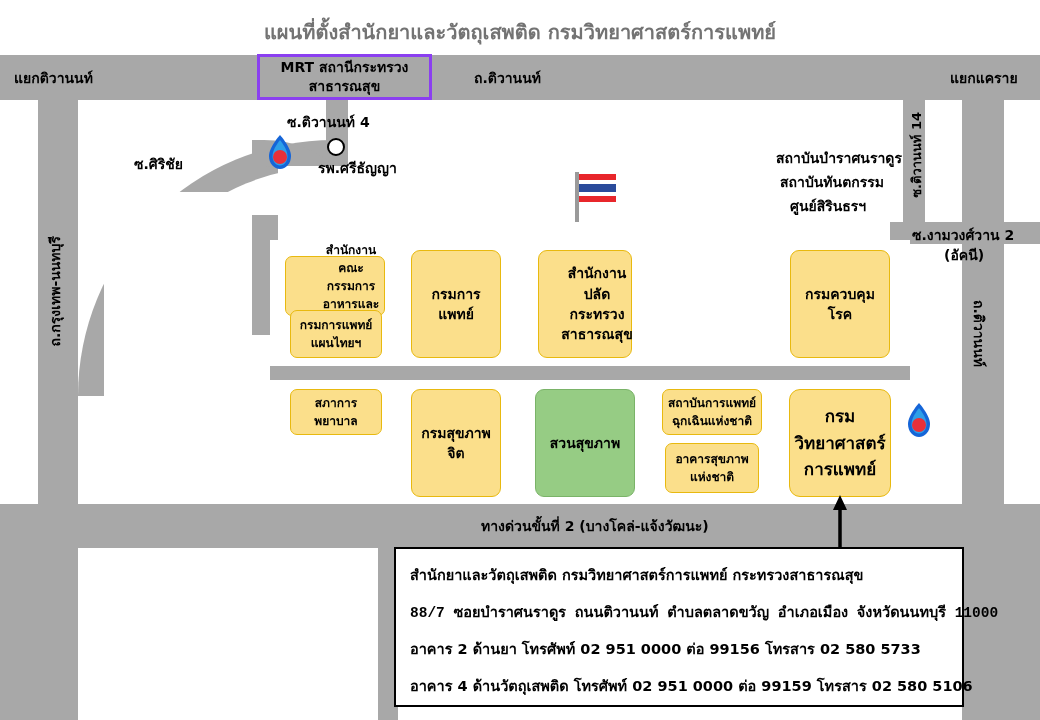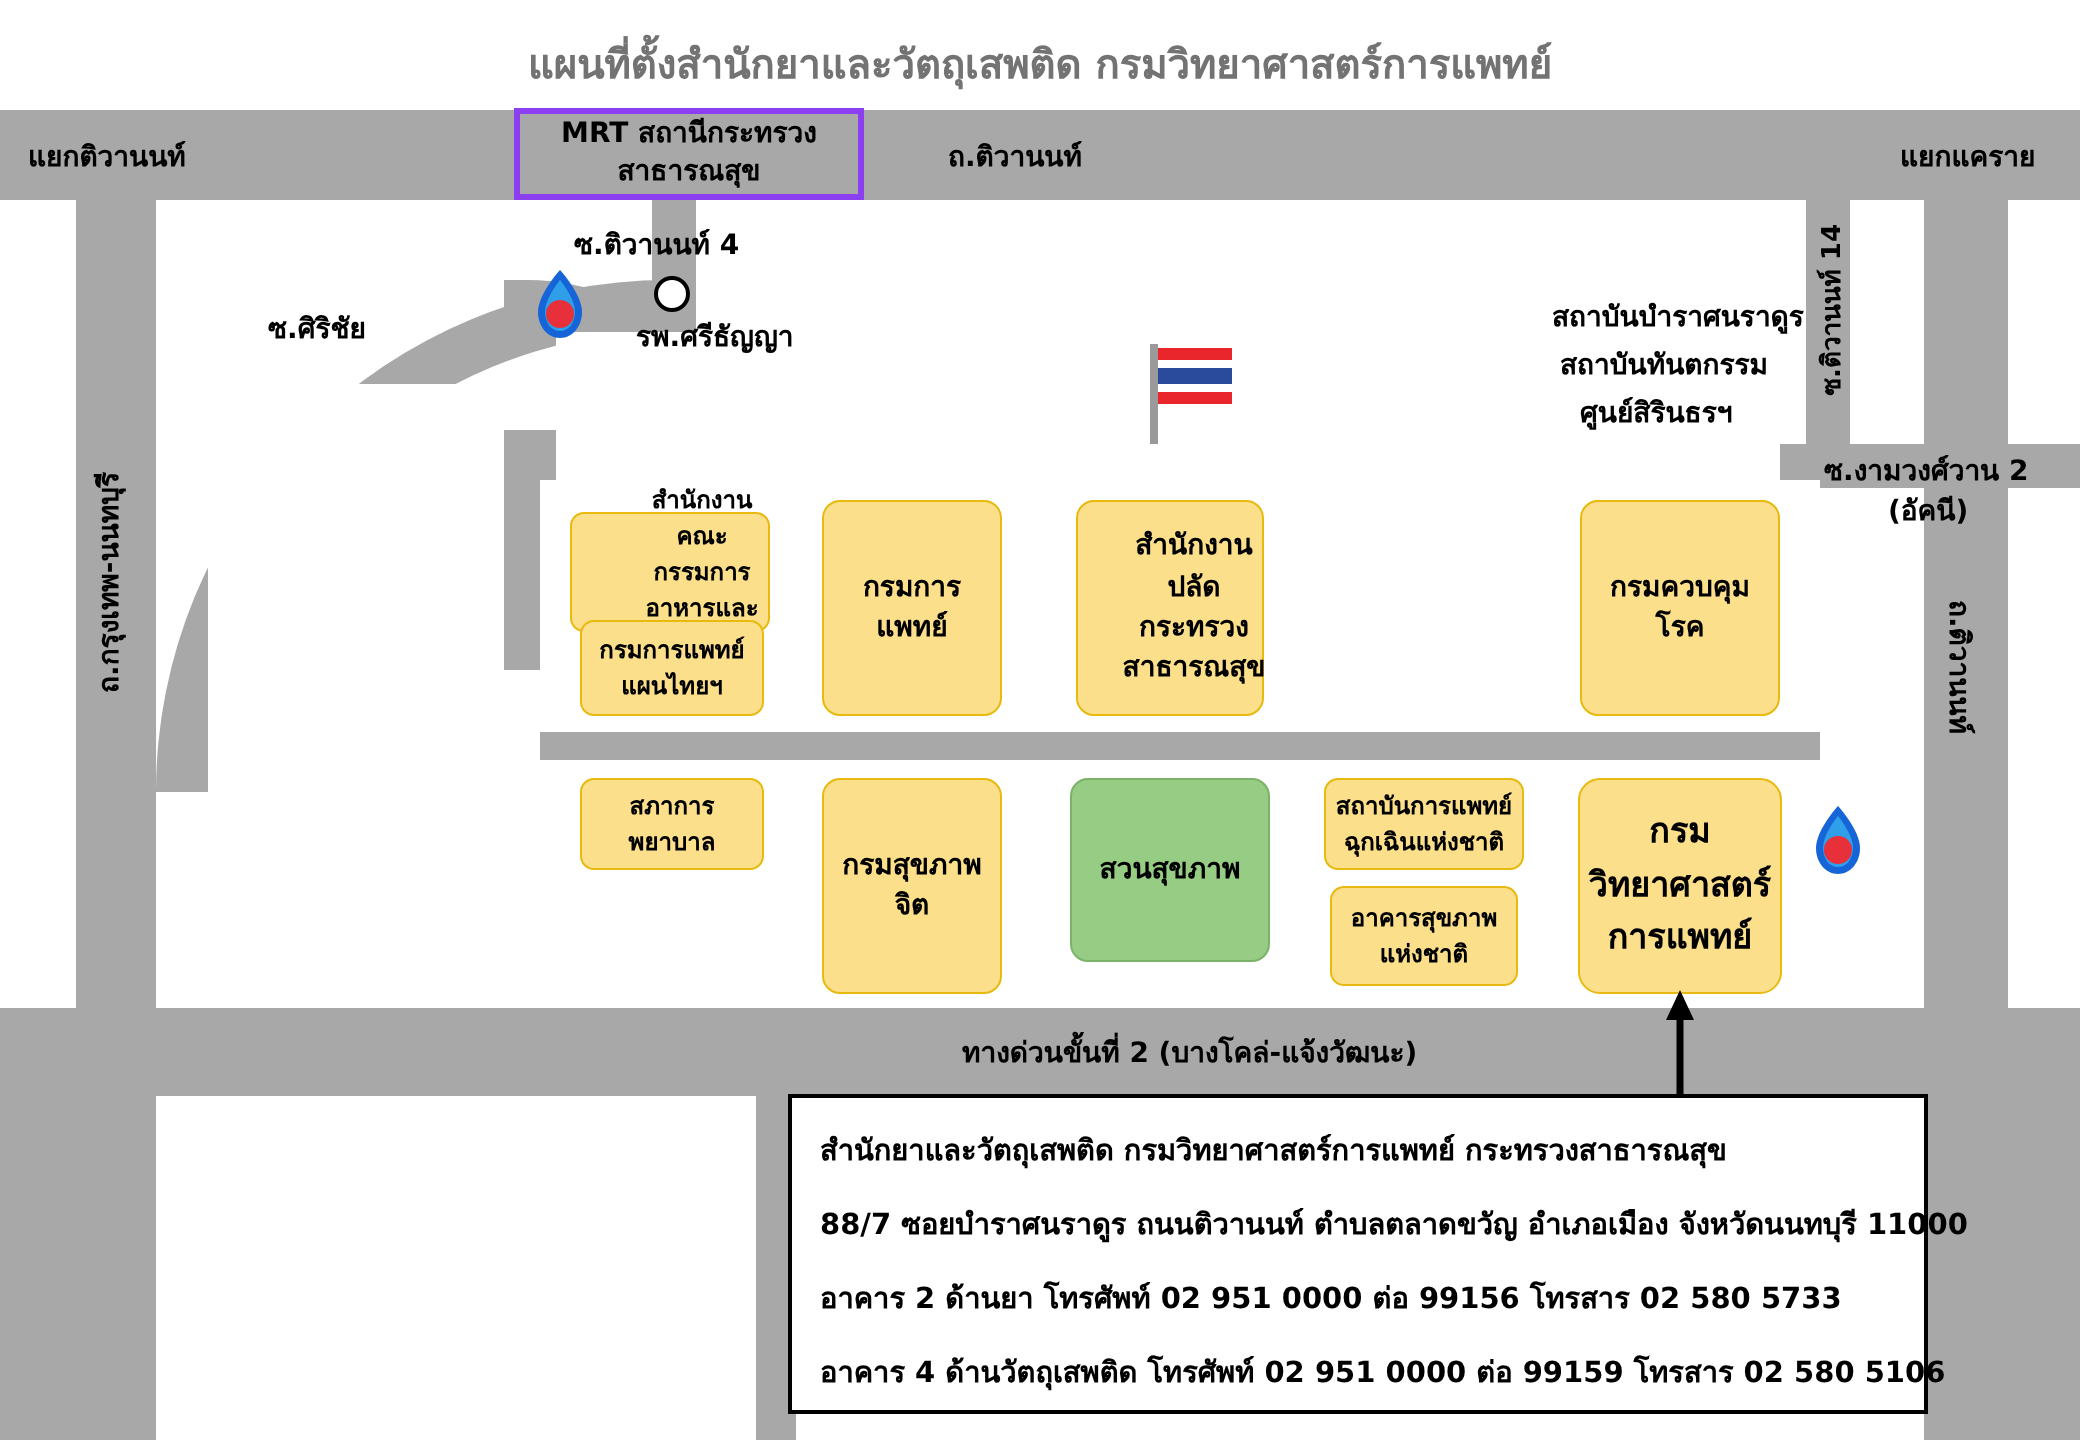--- a/index.html
+++ b/index.html
@@ -81,21 +81,21 @@
     position:absolute;
     background:#ffffff;
     border:2px solid #000000;
     box-sizing:border-box;
     padding:14px 14px 10px 14px;
   }
   .infobox .line{
     font-size:14.5px;font-weight:bold;color:#000;
     margin-bottom:14px;white-space:nowrap;
   }
-  .infobox .line.gap{}
+  .infobox .line.gap{font-family:Liberation Mono, monospace;}
   .infobox .line:last-child{margin-bottom:0;}
 </style>
 </head>
 <body>
 
 <div id="map-root">
 
   <div class="title">แผนที่ตั้งสำนักยาและวัตถุเสพติด กรมวิทยาศาสตร์การแพทย์</div>
 
   <div class="road" style="left:0;top:55px;width:1040px;height:45px;"></div>
@@ -226,21 +226,21 @@
   </div>
 
   <div class="bld small" style="left:290px;top:389px;width:92px;height:46px;justify-content:center;">
     <span>สภาการ<br>พยาบาล</span>
   </div>
 
   <div class="bld" style="left:411px;top:389px;width:90px;height:108px;">
     <span>กรมสุขภาพจิต</span>
   </div>
 
-  <div class="bld green" style="left:535px;top:389px;width:100px;height:92px;">
+  <div class="bld green" style="left:535px;top:389px;width:100px;height:108px;">
     <span>สวนสุขภาพ</span>
   </div>
 
   <div class="bld small" style="left:662px;top:389px;width:100px;height:46px;">
     <span>สถาบันการแพทย์<br>ฉุกเฉินแห่งชาติ</span>
   </div>
 
   <div class="bld small" style="left:665px;top:443px;width:94px;height:50px;">
     <span>อาคารสุขภาพ<br>แห่งชาติ</span>
   </div>

